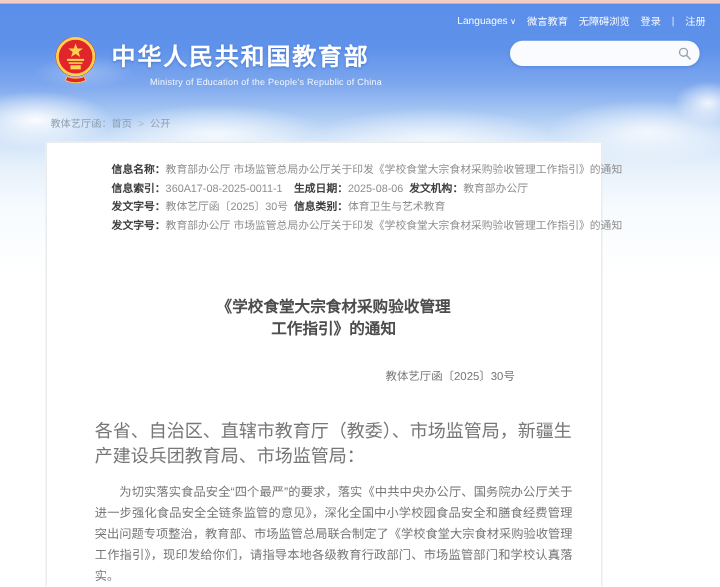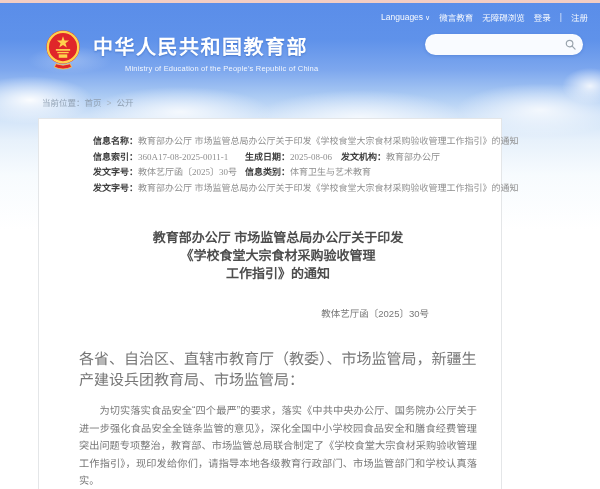--- a/index.html
+++ b/index.html
@@ -50,21 +50,21 @@
   .breadcrumb a{ color:#90a0b2; text-decoration:none; cursor:pointer; }
   .crumb-sep{ margin:0 5px; color:#a8b6c4; }
 
   .content-card{ position:absolute; left:38px; top:118px; width:464px; height:372px; z-index:4;
                  background:#ffffff; border:1px solid #e4e6e8; border-bottom:none;
                  padding:15px 24px 0 40px; }
 
   .meta{ margin-left:14px; font-size:9px; line-height:15.5px; color:#8f8f8f; }
   .meta-row{ display:flex; white-space:nowrap; }
   .meta .lbl{ font-weight:bold; color:#3f3f3f; }
-  .seg{ white-space:nowrap;font-family:Liberation Serif, serif; }
+  .seg{ white-space:nowrap; }
   .seg-w1{ width:152px; }
   .seg-w2{ width:96px; }
   .seg-w3{ width:152px; }
 
   .doc-title{ margin-top:33px; text-align:center; font-size:13px; font-weight:bold;
               color:#4d4d4d; line-height:18px; }
   .doc-number{ margin-top:23px; margin-right:48px; text-align:right; font-size:9.5px; color:#777; }
   .salutation{ margin-top:27px; font-size:15px; color:#777; }
   .body-para{ margin-top:13px; font-size:10.2px; color:#777; line-height:17.5px;
               text-indent:2em; text-align:justify; }
@@ -108,21 +108,21 @@
       <button class="search-btn">
         <svg width="11" height="11" viewBox="0 0 12 12">
           <circle cx="5" cy="5" r="3.6" fill="none" stroke="#9aa4ad" stroke-width="1.3"></circle>
           <line x1="7.8" y1="7.8" x2="11" y2="11" stroke="#9aa4ad" stroke-width="1.3" stroke-linecap="round"></line>
         </svg>
       </button>
     </div>
   </header>
 
   <div class="breadcrumb">
-    <span>当前位置：</span><a>首页</a><span class="crumb-sep">&gt;</span><a>公开</a>
+    <span>教体艺厅函：</span><a>首页</a><span class="crumb-sep">&gt;</span><a>公开</a>
   </div>
 
   <main class="content-card">
     <div class="meta">
       <div class="meta-row">
         <span class="lbl">信息名称：</span>
         <span>教育部办公厅 市场监管总局办公厅关于印发《学校食堂大宗食材采购验收管理工作指引》的通知</span>
       </div>
       <div class="meta-row">
         <span class="seg seg-w1"><span class="lbl">信息索引：</span><span>360A17-08-2025-0011-1</span></span>
@@ -133,21 +133,21 @@
         <span class="seg seg-w3"><span class="lbl">发文字号：</span><span>教体艺厅函〔2025〕30号</span></span>
         <span class="seg"><span class="lbl">信息类别：</span><span>体育卫生与艺术教育</span></span>
       </div>
       <div class="meta-row">
         <span class="lbl">发文字号：</span>
         <span>教育部办公厅 市场监管总局办公厅关于印发《学校食堂大宗食材采购验收管理工作指引》的通知</span>
       </div>
     </div>
 
     <h1 class="doc-title">
-      <span>教育部办公厅 市场监管总局办公厅关于印发</span><br>
+      <br>
       <span>《学校食堂大宗食材采购验收管理</span><br>
       <span>工作指引》的通知</span>
     </h1>
 
     <div class="doc-number">教体艺厅函〔2025〕30号</div>
 
     <p class="salutation">各省、自治区、直辖市教育厅（教委）、市场监管局，新疆生产建设兵团教育局、市场监管局：</p>
 
     <p class="body-para">为切实落实食品安全“四个最严”的要求，落实《中共中央办公厅、国务院办公厅关于进一步强化食品安全全链条监管的意见》，深化全国中小学校园食品安全和膳食经费管理突出问题专项整治，教育部、市场监管总局联合制定了《学校食堂大宗食材采购验收管理工作指引》，现印发给你们，请指导本地各级教育行政部门、市场监管部门和学校认真落实。</p>
 

